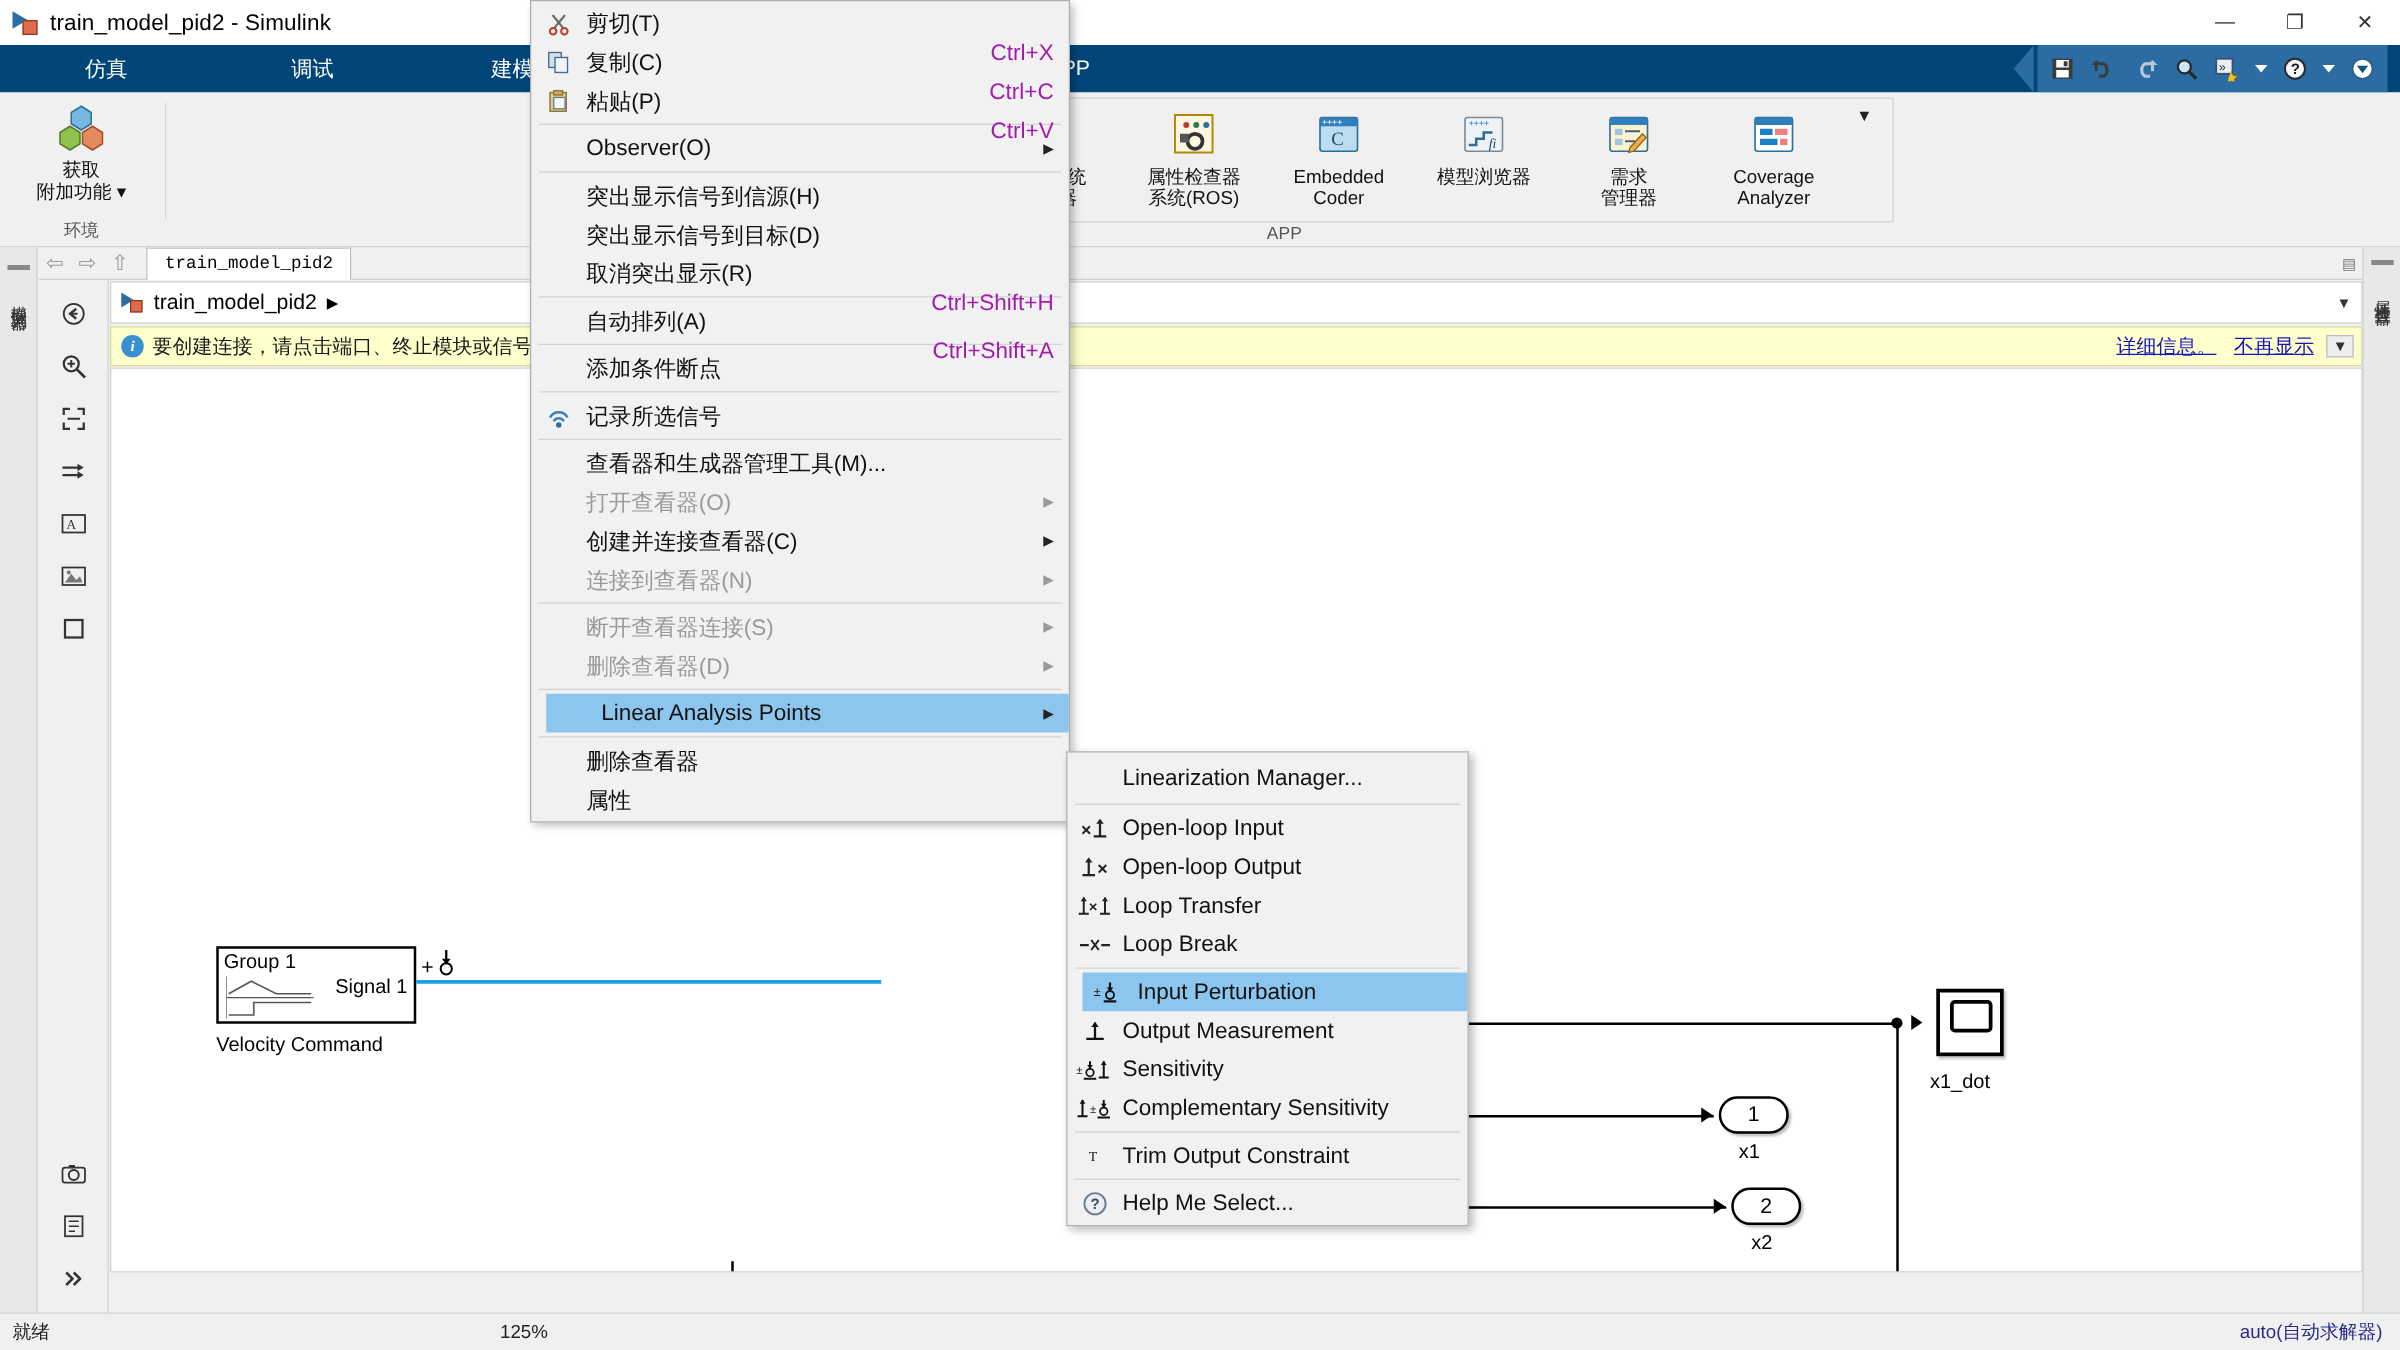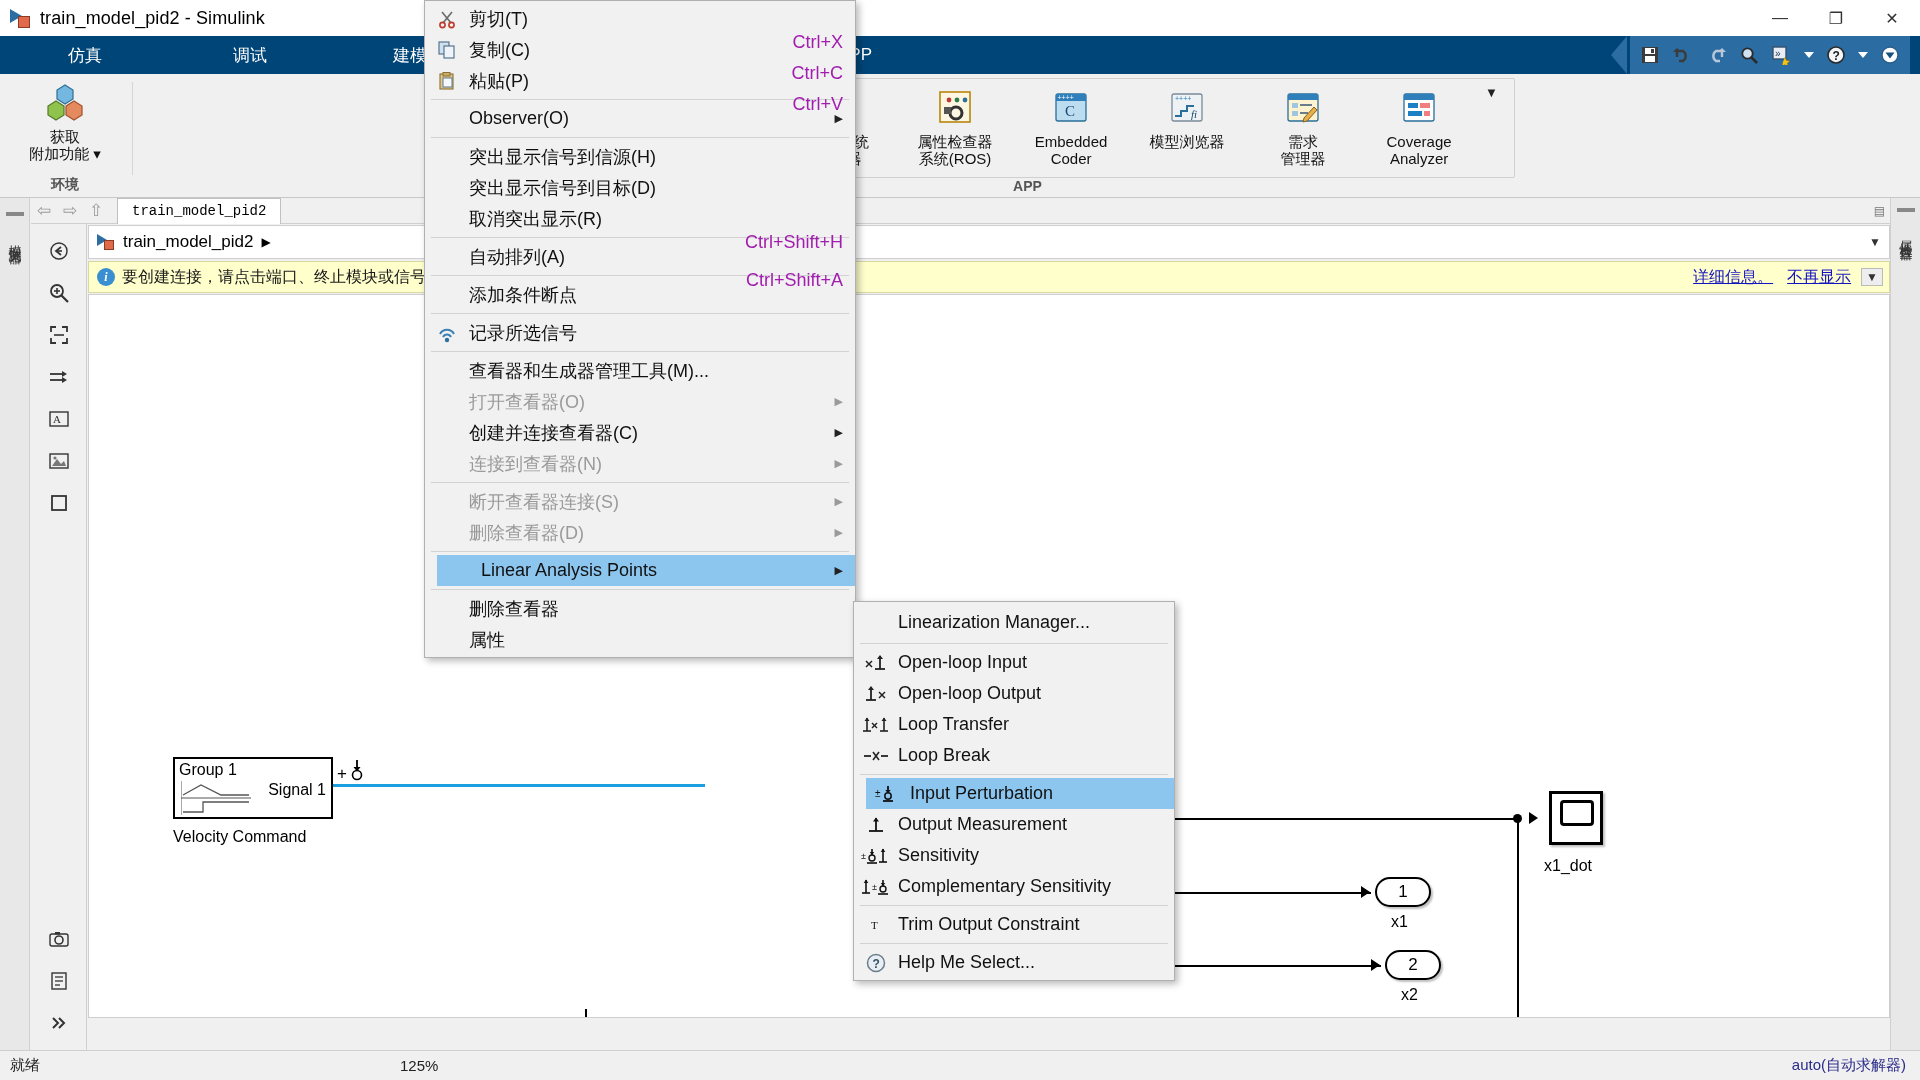--- a/index.html
+++ b/index.html
@@ -65,21 +65,21 @@
   .qa-btn svg { display: block; }
 
   
   .ribbon {
     position: absolute; top: 74px; left: 0; width: 1920px; height: 124px;
     background: #f0f0f0; border-bottom: 1px solid #c8c8c8;
     display: flex; align-items: stretch;
   }
   .rgroup { display: flex; flex-direction: column; align-items: center; position: relative; padding: 0 6px; }
   .rgroup .items { display: flex; align-items: flex-start; flex: 1; padding-top: 6px; }
-  .rgroup .gname { font-size: 14px; color: #555; text-align: center; padding-bottom: 3px; font-weight: bold; }
+  .rgroup .gname { font-size: 14px; color: #555; text-align: center; padding-bottom: 3px; }
   .rgroup.bordered .items {
     border: 1px solid #d0d0d0; background: #f0f0f0; border-radius: 2px;
     padding: 6px 8px 4px 8px; margin-top: 4px;
   }
   .sep-v { width: 1px; background: #d6d6d6; margin: 8px 2px 22px 2px; }
   .ritem {
     display: flex; flex-direction: column; align-items: center; justify-content: flex-start;
     width: 116px; padding: 2px 4px; cursor: default;
   }
   .ritem .lbl { font-size: 15px; color: #111; text-align: center; line-height: 1.15; margin-top: 4px; }

